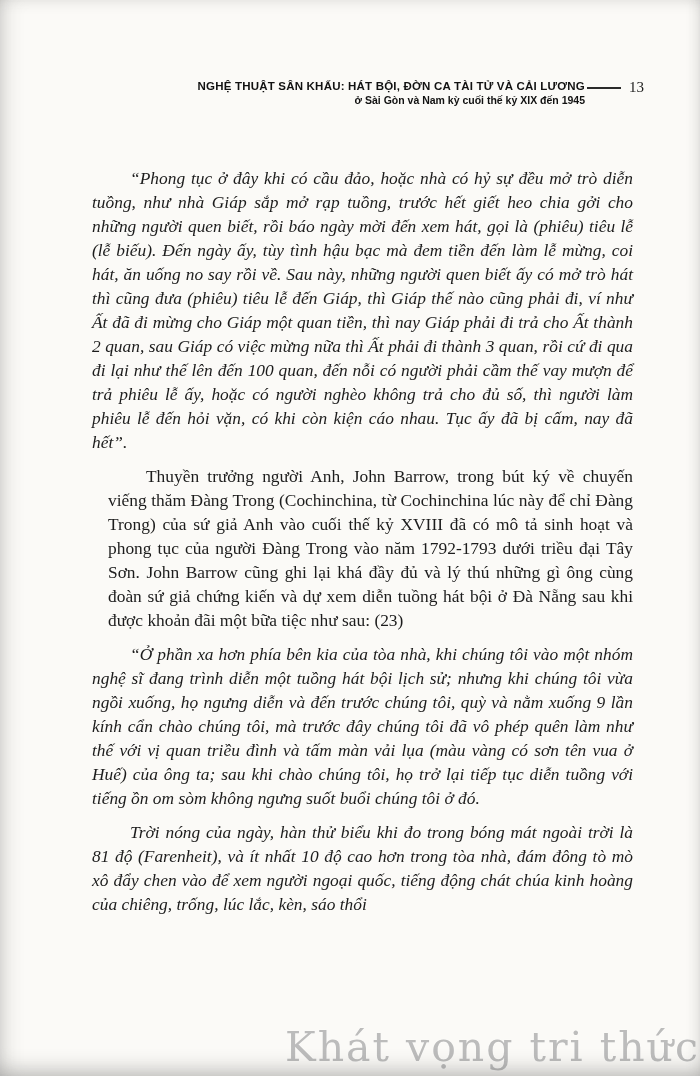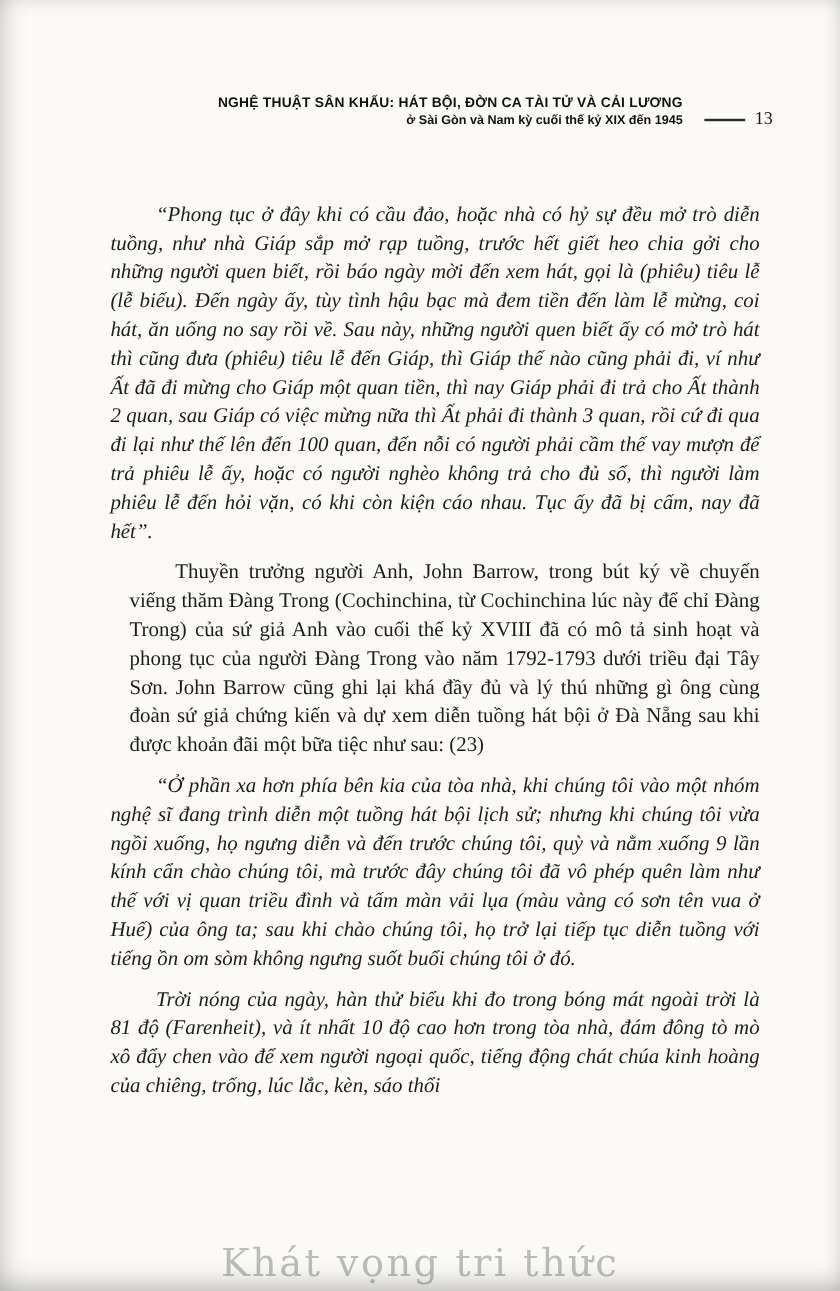--- a/index.html
+++ b/index.html
@@ -24,21 +24,21 @@
       inset 16px 0 22px -14px rgba(60,60,60,0.22),
       inset -12px 0 16px -12px rgba(60,60,60,0.14),
       inset 0 12px 16px -12px rgba(60,60,60,0.12);
   }
   .header {
     position: absolute;
     top: 80px;
     right: 56px;
     display: flex;
     align-items: flex-start;
-    gap: 18px;
+    gap: 2px;
     font-family: "Liberation Sans", "DejaVu Sans", sans-serif;
   }
   .header-titles { text-align: right; }
   .title1 {
     font-weight: bold;
     font-size: 11.5px;
     letter-spacing: 0.2px;
     color: #111;
     white-space: nowrap;
   }
@@ -46,21 +46,21 @@
     font-weight: bold;
     font-size: 10.5px;
     color: #111;
     margin-top: 2px;
     white-space: nowrap;
   }
   .pageno-wrap {
     display: flex;
     align-items: center;
     gap: 8px;
-    margin-top: 12px;
+    margin-top: 0px;
   }
   .rule {
     display: inline-block;
     width: 34px;
     height: 2px;
     background: #2a2a2a;
   }
   .pageno {
     font-family: "Liberation Serif", "DejaVu Serif", serif;
     font-size: 15px;
@@ -93,26 +93,27 @@
   .wm-brand {
     font-family: "Liberation Serif", "DejaVu Serif", serif;
     font-weight: bold;
     font-size: 72px;
     line-height: 1;
     color: rgba(125,125,125,0.55);
     letter-spacing: 1px;
   }
   .wm-tagline {
     font-family: "DejaVu Serif", "Liberation Serif", serif;
-    font-size: 32px;
+    font-size: 41px;
     line-height: 1.1;
     margin-top: 2px;
     color: rgba(165,165,165,0.75);
     text-shadow: 0 0 2px rgba(255,255,255,0.8);
     letter-spacing: 2px;
+    text-align: right;
   }
 </style>
 </head>
 <body>
 
 <div class="page">
 
   <header class="header">
     <div class="header-titles">
       <div class="title1">NGHỆ THUẬT SÂN KHẤU: HÁT BỘI, ĐỜN CA TÀI TỬ VÀ CẢI LƯƠNG</div>

